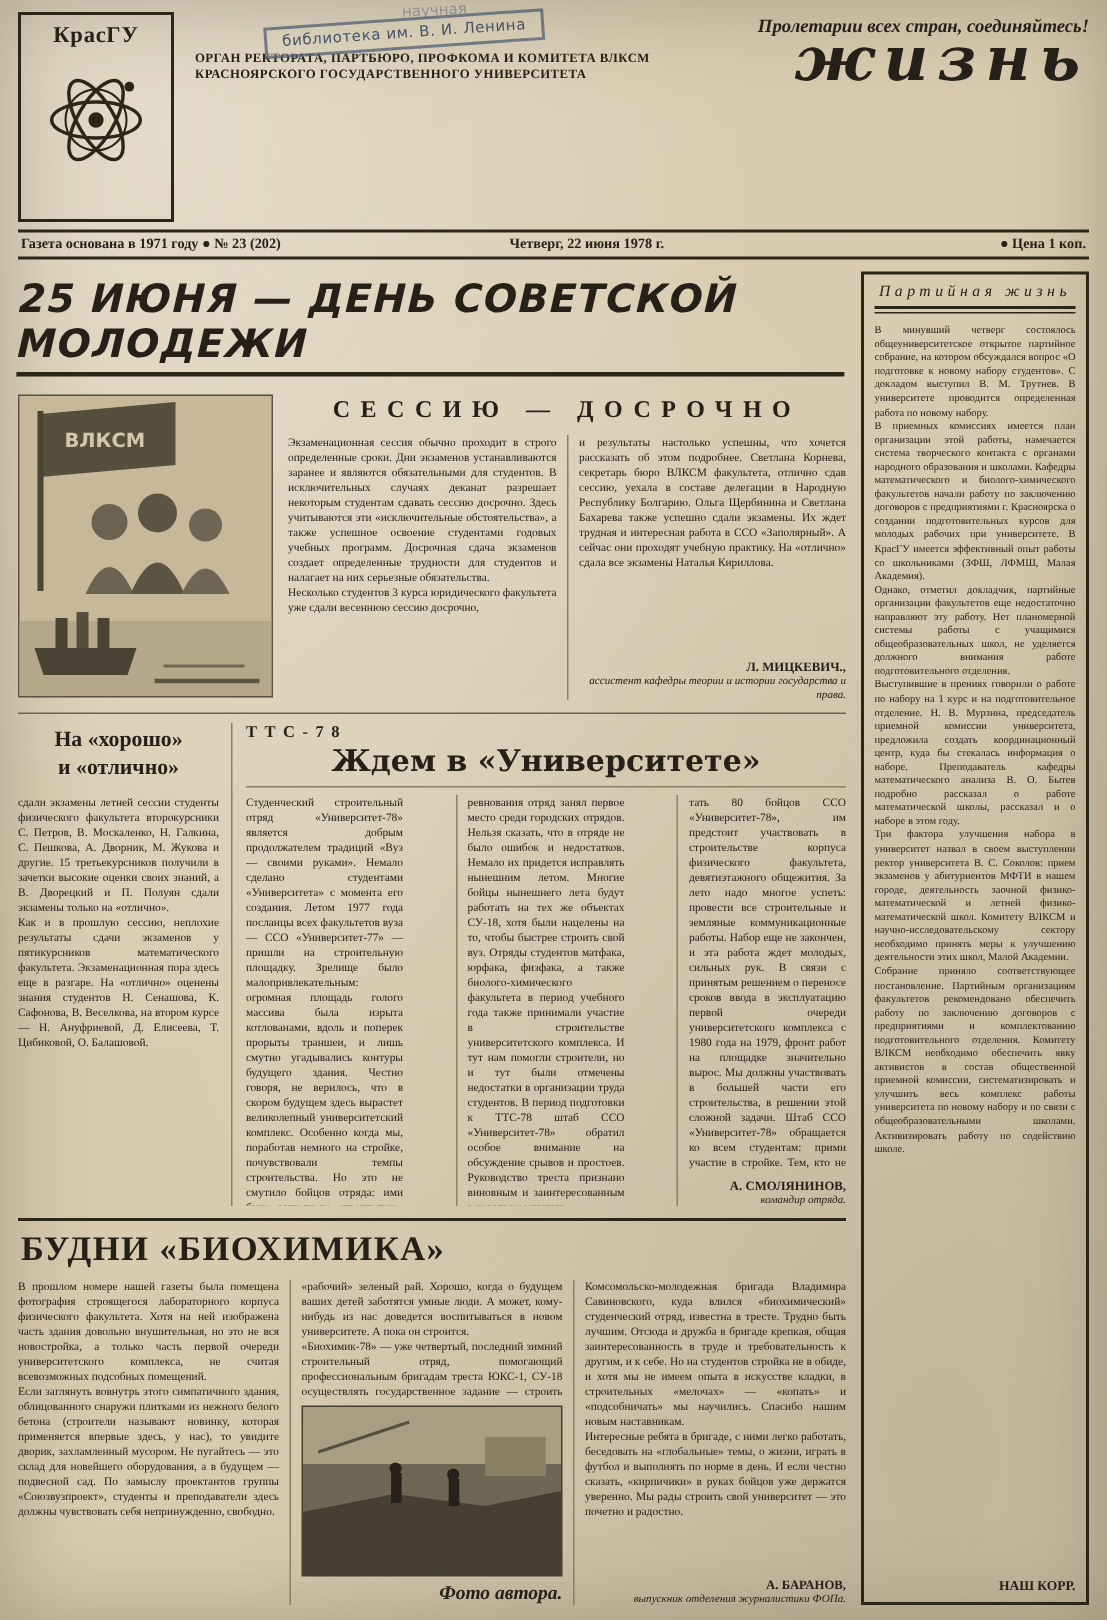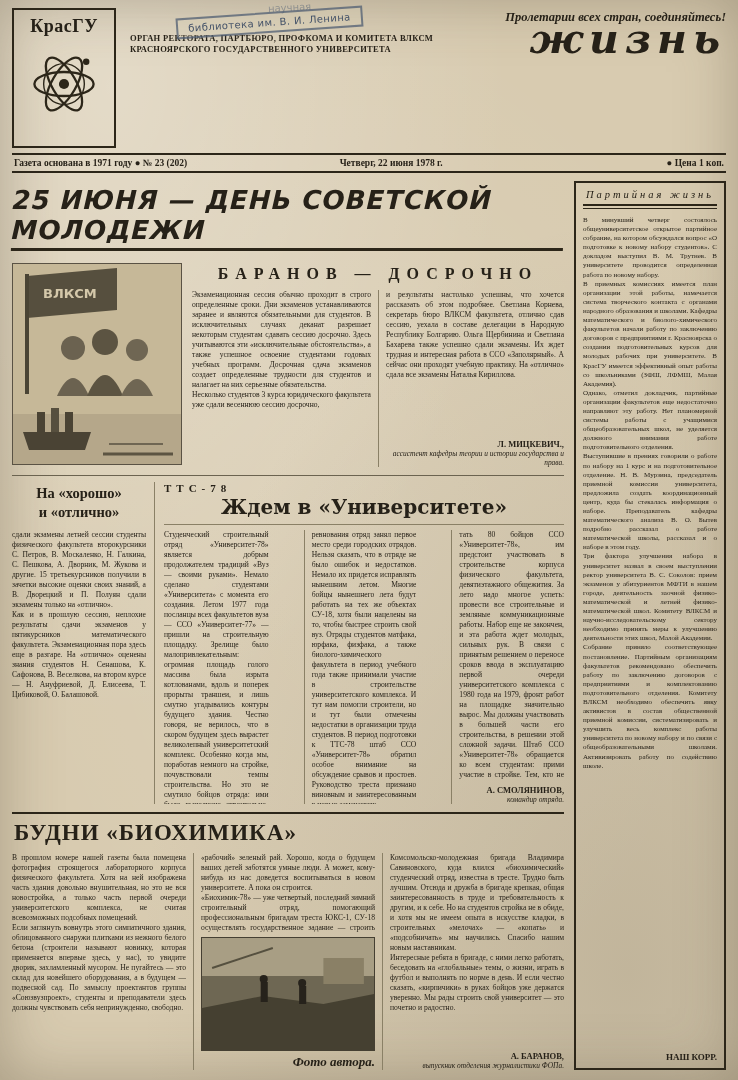--- a/index.html
+++ b/index.html
@@ -20,21 +20,21 @@
   .stamp-upper{position:absolute;top:2px;left:268px;transform:rotate(-3deg);
     color:rgba(70,86,110,.45);font-size:10px;font-family:"DejaVu Sans",sans-serif;}
   .stamp{position:absolute;top:12px;left:176px;transform:rotate(-4deg);
     border:2px solid rgba(70,86,110,.70);color:rgba(55,72,98,.92);
     font-size:10px;padding:3px 10px;font-family:"DejaVu Sans",sans-serif;
     background:rgba(220,210,185,.25);letter-spacing:.4px;white-space:nowrap;z-index:5;}
   
   .masthead{display:flex;flex:none;}
   .logo-box{width:92px;height:128px;border:2px solid #2c2619;flex:none;
     display:flex;flex-direction:column;align-items:center;padding:6px 4px 2px;box-sizing:content-box;}
-  .logo-text{font-weight:bold;font-size:18px;letter-spacing:.5px;}
+  .logo-text{font-weight:bold;font-size:15px;letter-spacing:.5px;}
   .logo-emblem{margin-top:4px;}
   .masthead-right{flex:1;padding-left:14px;min-width:0;}
   .slogan{text-align:right;font-style:italic;font-weight:bold;font-size:12.5px;padding-top:2px;}
   .paper-title-1{font-family:"DejaVu Serif",serif;font-weight:bold;font-style:italic;
     font-size:50px;line-height:1;letter-spacing:5px;white-space:nowrap;margin-top:2px;}
   .title-row{display:flex;align-items:flex-start;}
   .organ{width:305px;flex:none;font-size:8.5px;font-weight:bold;line-height:1.3;
     letter-spacing:.3px;padding-top:8px;text-transform:uppercase;}
   .paper-title-2{flex:1;text-align:right;font-family:"DejaVu Serif",serif;font-weight:bold;
     font-style:italic;font-size:41px;line-height:.9;letter-spacing:6px;margin-top:-4px;}
@@ -167,21 +167,21 @@
             <polygon points="10,168 78,168 72,186 16,186" fill="#4a4334"></polygon>
             <rect x="24" y="148" width="8" height="20" fill="#4a4334"></rect>
             <rect x="38" y="144" width="8" height="24" fill="#564f3e"></rect>
             <rect x="52" y="148" width="8" height="20" fill="#4a4334"></rect>
             <line x1="90" y1="190" x2="160" y2="190" stroke="#5c5442" stroke-width="3"></line>
             <line x1="96" y1="180" x2="150" y2="180" stroke="#6f6653" stroke-width="2"></line>
           </svg>
         </div>
 
         <article class="session">
-          <h2 class="session-title">БАРАНОВ — ДОСРОЧНО</h2>
+          <h2 class="session-title">СЕССИЮ — ДОСРОЧНО</h2>
           <div class="session-cols">
             <div class="newscol prelines c1">Экзаменационная сессия обычно проходит в строго определенные сроки. Дни экзаменов устанавливаются заранее и являются обязательными для студентов. В исключительных случаях деканат разрешает некоторым студентам сдавать сессию досрочно. Здесь учитываются эти «исключительные обстоятельства», а также успешное освоение студентами годовых учебных программ. Досрочная сдача экзаменов создает определенные трудности для студентов и налагает на них серьезные обязательства.
 Несколько студентов 3 курса юридического факультета уже сдали весеннюю сессию досрочно,</div>
             <div class="c2">
               <div class="newscol prelines" style="flex:1">и результаты настолько успешны, что хочется рассказать об этом подробнее. Светлана Корнева, секретарь бюро ВЛКСМ факультета, отлично сдав сессию, уехала в составе делегации в Народную Республику Болгарию. Ольга Щербинина и Светлана Бахарева также успешно сдали экзамены. Их ждет трудная и интересная работа в ССО «Заполярный». А сейчас они проходят учебную практику. На «отлично» сдала все экзамены Наталья Кириллова.</div>
               <div class="sig-line">Л. МИЦКЕВИЧ.,</div>
               <div class="sig-role">ассистент кафедры теории и истории государства и права.</div>
             </div>
           </div>
         </article>

